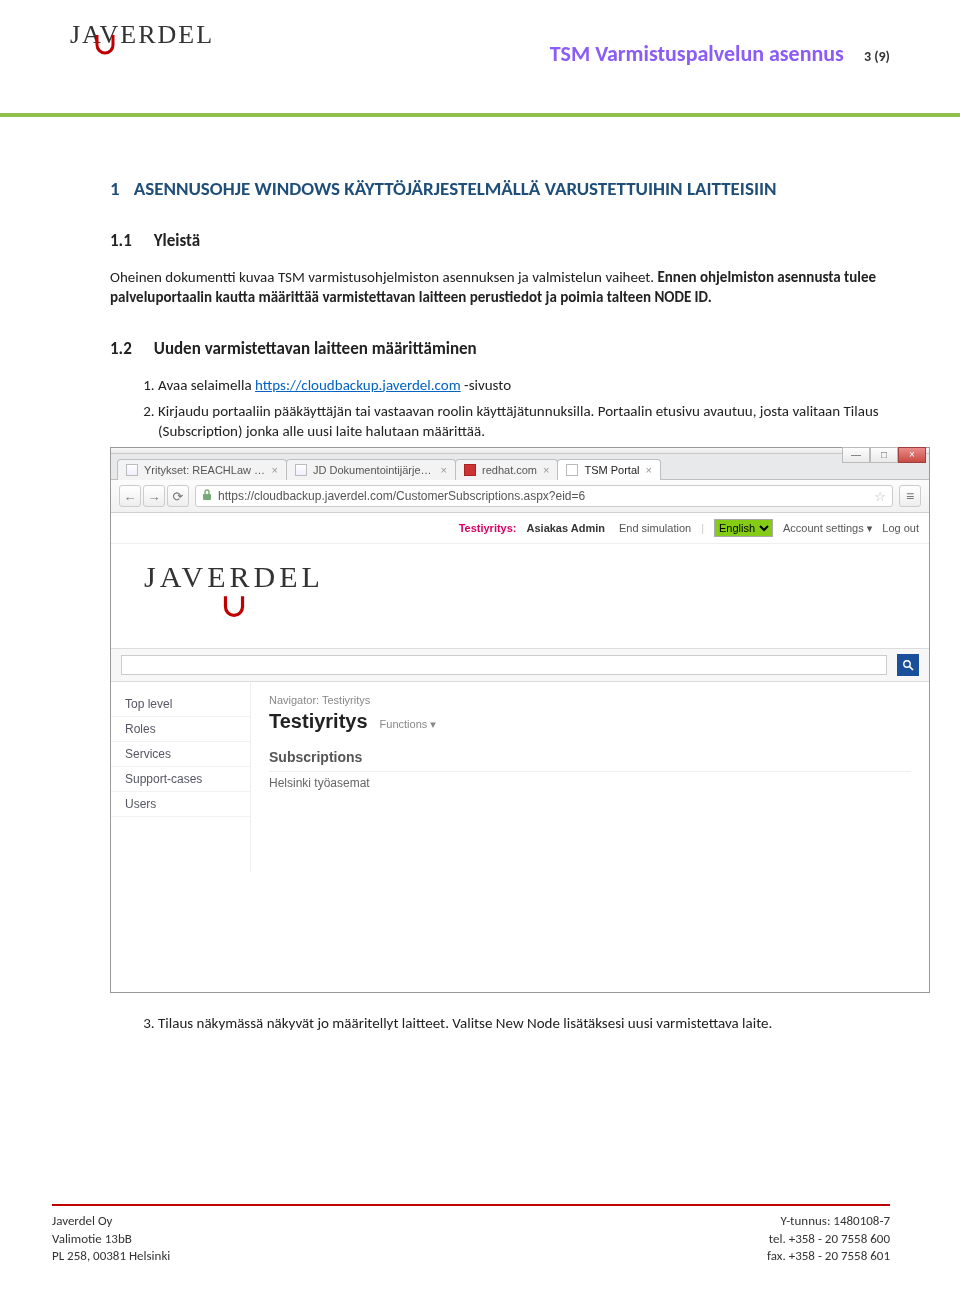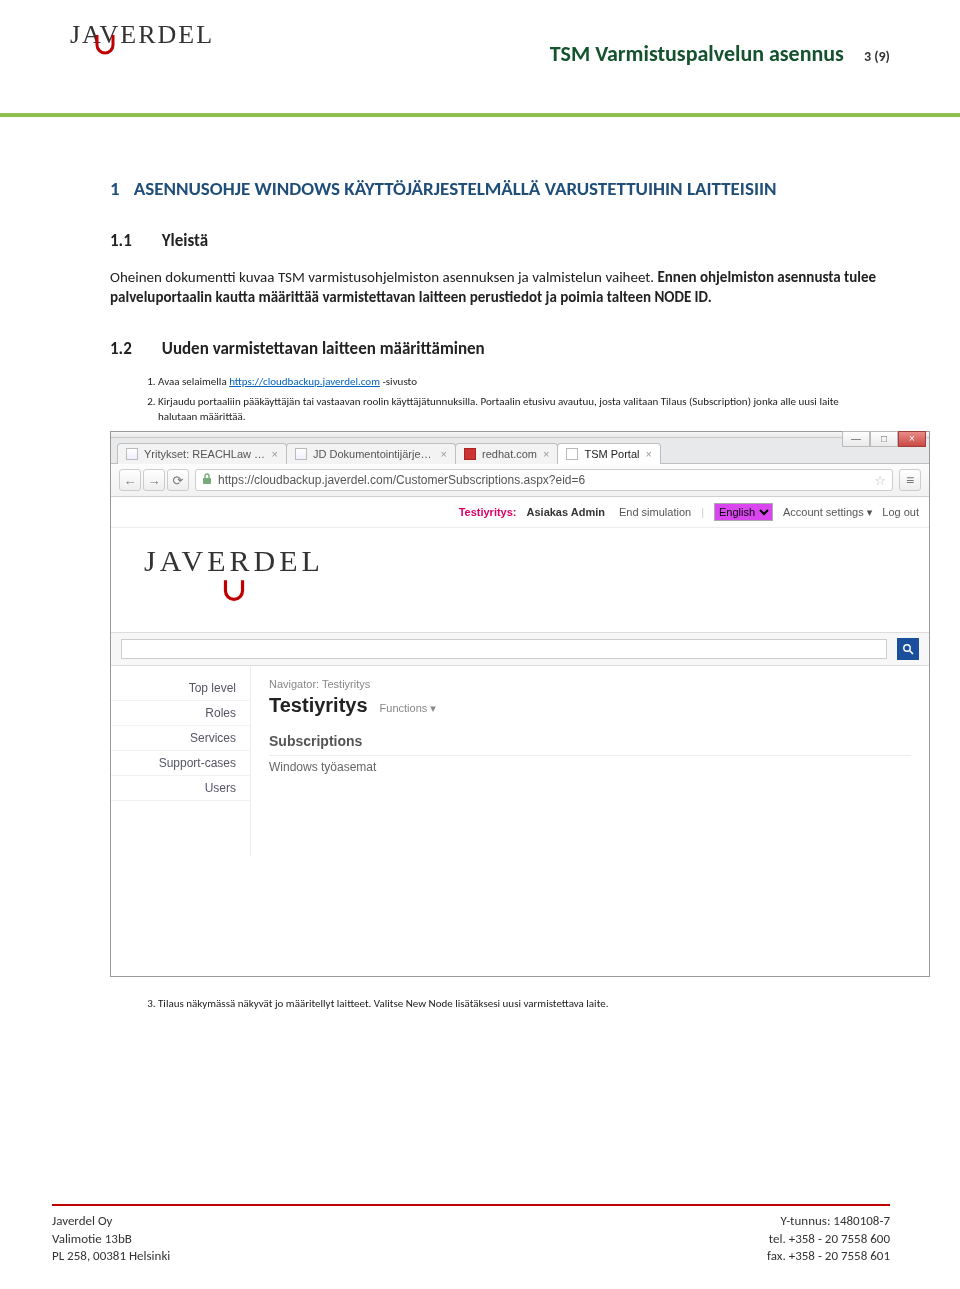--- a/index.html
+++ b/index.html
@@ -17,32 +17,32 @@
     display: flex;
     align-items: flex-start;
     justify-content: space-between;
     padding-bottom: 6px;
   }
   .logo { display:flex; align-items:center; gap:2px; }
   .logo-text { font-family: Georgia, "Times New Roman", serif; font-size: 26px; letter-spacing: 2px; color:#333; }
   .logo-mark { display:inline-block; width:22px; height:30px; position:relative; top:6px; }
   .logo-mark svg { width:22px; height:30px; }
   .doc-title-row { display:flex; align-items:baseline; gap:20px; margin-top:20px;}
-  .doc-title { font-size: 22px; font-weight: bold; color: #14532d; }
+  .doc-title { font-size: 22px; font-weight: bold; color: #8b5cf6; }
   .page-num { font-size: 14px; color:#333; font-weight:bold; }
   .green-rule { height:4px; background:#8fbf4d; margin: 6px -70px 0 -70px; }
 
   
   .content { padding-top: 60px; padding-left: 40px; padding-right: 10px; }
   .h1-row { display:flex; gap:14px; font-size:19px; font-weight:bold; color:#1f4e79; margin-bottom: 30px;}
-  .h2-row { display:flex; gap:30px; font-size:17px; font-weight:bold; margin: 30px 0 16px 0; }
+  .h2-row { display:flex; gap:22px; font-size:17px; font-weight:bold; margin: 30px 0 16px 0; }
   .h1-num, .h2-num { }
   .para { font-size:15px; line-height:1.35; margin-bottom:14px; color:#222; }
   .bold { font-weight: bold; }
-  ol.steps { padding-left: 48px; font-size:11px; line-height:1.35; }
+  ol.steps { padding-left: 48px; font-size:15px; line-height:1.35; }
   ol.steps li { margin-bottom: 6px; }
   a.link { color:#0563c1; text-decoration: underline; }
 
   
   .screenshot {
     margin: 6px 0 20px 0;
     border: 1px solid #999;
     width: 820px;
     font-family: "Segoe UI", Tahoma, Arial, sans-serif;
     font-size: 11px;
@@ -80,39 +80,39 @@
   .addrbox .star { color:#bbb; font-size:13px; margin-left:auto; }
   .menu-icon { width:22px; height:22px; border:1px solid #ccc; background:linear-gradient(#fff,#eee); border-radius:3px; display:flex; align-items:center; justify-content:center; color:#777; font-size:14px; }
   
   .portal-util {
     display:flex; justify-content:flex-end; align-items:center;
     gap:10px; padding:6px 10px; font-size:11px; color:#444; border-bottom:1px solid #eee;
   }
   .portal-util .sim-label { color:#d06; font-weight:bold; }
   .portal-util .sim-user { font-weight:bold; color:#333; margin-right:4px;}
   .portal-util .sim-end { color:#777; }
-  .portal-util select { font-size:11px; height:18px; border:1px solid #aaa; background:#d946ef; }
+  .portal-util select { font-size:11px; height:18px; border:1px solid #aaa; background:#84cc16; }
   .portal-util .util-link { color:#555;text-align:right; }
   .portal-util .sep { color:#ccc; }
   
   .portal-logo { padding: 16px 28px 20px 28px; }
   .portal-logo .jlogo-text { font-family: Georgia, serif; font-size:30px; letter-spacing:4px; color:#333; }
   .portal-logo .jlogo-wrap { display:flex; flex-direction:column; align-items:center; width:190px;}
   
   .portal-bar {
     display:flex; align-items:center; background:#f7f7f7;
     border-top:1px solid #ddd; border-bottom:1px solid #ddd;
     padding:5px 10px; gap:10px;
   }
   .portal-bar .crumb-box { flex:1; height:20px; background:#fff; border:1px solid #ccc; }
   .portal-bar .search-btn { width:22px; height:22px; background:#1a4f9c; display:flex; align-items:center; justify-content:center;}
   .portal-bar .search-btn svg { width:12px; height:12px; }
   
   .portal-body { display:flex; min-height:190px; }
-  .sidebar { width:140px; border-right:1px solid #eee; padding:10px 0;text-align:right; }
+  .sidebar { width:140px; border-right:1px solid #eee; padding:10px 0; }
   .sidebar .side-item { padding:5px 14px; color:#556; font-size:12px; border-bottom:1px solid #f2f2f2; }
   .maincol { flex:1; padding:12px 18px 30px 18px; }
   .navline { font-size:11px; color:#888; margin-bottom:4px; }
   .navline .navlabel { }
   .company-row { display:flex; align-items:baseline; gap:12px; margin-bottom:6px;}
   .company-name { font-size:20px; font-weight:bold; color:#222; }
   .functions { font-size:11px; color:#888; }
   .subs-h { font-size:14px; font-weight:bold; color:#555; margin-top:16px; margin-bottom:6px; }
   .subs-item { font-size:12px; color:#666; padding:4px 0; border-top:1px solid #eee; }
   .portal-footpad { height:120px; background:#fff; }
@@ -272,21 +272,21 @@
       <div class="maincol">
         <div class="navline">
           <span class="navlabel">Navigator:</span>
           <span>Testiyritys</span>
         </div>
         <div class="company-row">
           <span class="company-name">Testiyritys</span>
           <span class="functions">Functions ▾</span>
         </div>
         <div class="subs-h">Subscriptions</div>
-        <div class="subs-item">Windows työasemat</div>
+        <div class="subs-item">Helsinki työasemat</div>
       </div>
     </div>
     <div class="portal-footpad"></div>
   </div>
 
   <ol class="steps" start="3">
     <li>Tilaus näkymässä näkyvät jo määritellyt laitteet. Valitse New Node lisätäksesi uusi varmistettava laite.</li>
   </ol>
 
 </div>

